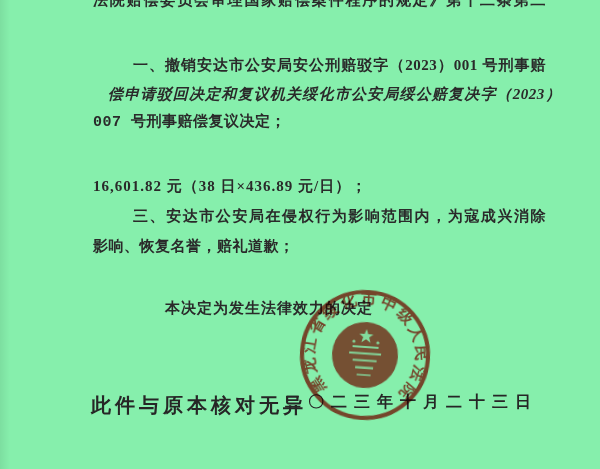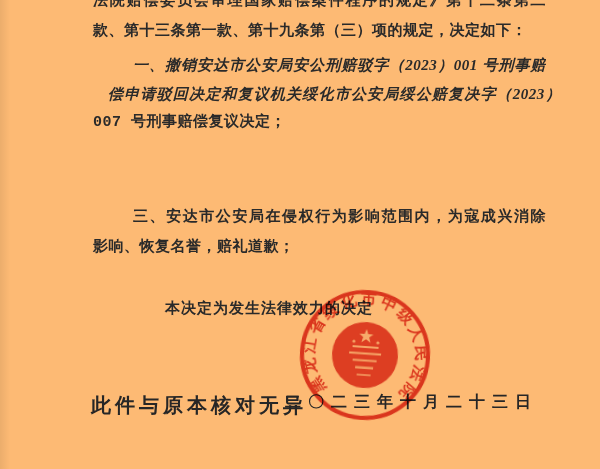--- a/index.html
+++ b/index.html
@@ -3,21 +3,21 @@
 <meta charset="utf-8">
 <style>
   html,body{margin:0;padding:0;}
   body{
     width:600px;height:469px;overflow:hidden;
     background:#ffffff;
     font-family:"Liberation Serif", serif;
   }
   .page{
     position:relative;width:600px;height:469px;
-    background:#fdba74;overflow:hidden;
+    background:#86efac;overflow:hidden;
   }
   .left-edge{
     position:absolute;left:0;top:0;bottom:0;width:10px;
     background:linear-gradient(to right, rgba(0,0,0,0.07), rgba(0,0,0,0.0));
   }
   .line{
     position:absolute;
     font-size:15px;
     color:#2a2a2a;
     font-weight:600;
@@ -28,21 +28,21 @@
   .j{
     white-space:normal;
     text-align:justify;
     text-align-last:justify;
     letter-spacing:0.5px;
     overflow:hidden;
     height:22px;
   }
   .l0{left:93px;top:-9px;width:453px;}
   .l1{left:93px;top:21px;}
-  .l2{left:133px;top:56px;width:413px;font-style:italic;}
+  .l2{left:133px;top:56px;width:413px;}
   .l3{left:108px;top:85px;width:453px;font-style:italic;}
   .l4{left:93px;top:114px;font-family:Liberation Mono, monospace;}
   .l5{left:133px;top:148px;width:413px;}
   .l6{left:93px;top:177px;letter-spacing:1px;}
   .l7{left:133px;top:207px;width:413px;}
   .l8{left:93px;top:237px;}
   .l9{left:133px;top:268px;letter-spacing:1.5px;}
   .l10{left:133px;top:299px;letter-spacing:1px;margin-left:32px;}
   .footer-note{
     position:absolute;left:91px;top:392px;
@@ -62,24 +62,24 @@
     filter:blur(0.3px);
   }
 </style>
 </head>
 <body>
 
 <div class="page">
   <div class="left-edge"></div>
 
   <div class="line l0 j">法院赔偿委员会审理国家赔偿案件程序的规定》第十二条第二</div>
-  <div class="line l1">款、第十三条第一款、第十九条第（三）项的规定，决定如下：</div>
   <div class="line l2 j">一、撤销安达市公安局安公刑赔驳字（2023）001 号刑事赔</div>
   <div class="line l3 j">偿申请驳回决定和复议机关绥化市公安局绥公赔复决字（2023）</div>
   <div class="line l4">007 号刑事赔偿复议决定；</div>
+  <div class="line l6">16,601.82 元（38 日×436.89 元/日）；</div>
   <div class="line l7 j">三、安达市公安局在侵权行为影响范围内，为寇成兴消除</div>
   <div class="line l8">影响、恢复名誉，赔礼道歉；</div>
   <div class="line l10">本决定为发生法律效力的决定</div>
 
   <div class="footer-note">此件与原本核对无异</div>
   <div class="footer-date">二〇二三年十月二十三日</div>
 
   <div class="seal">
     <svg width="140" height="140" viewBox="0 0 140 140">
 

